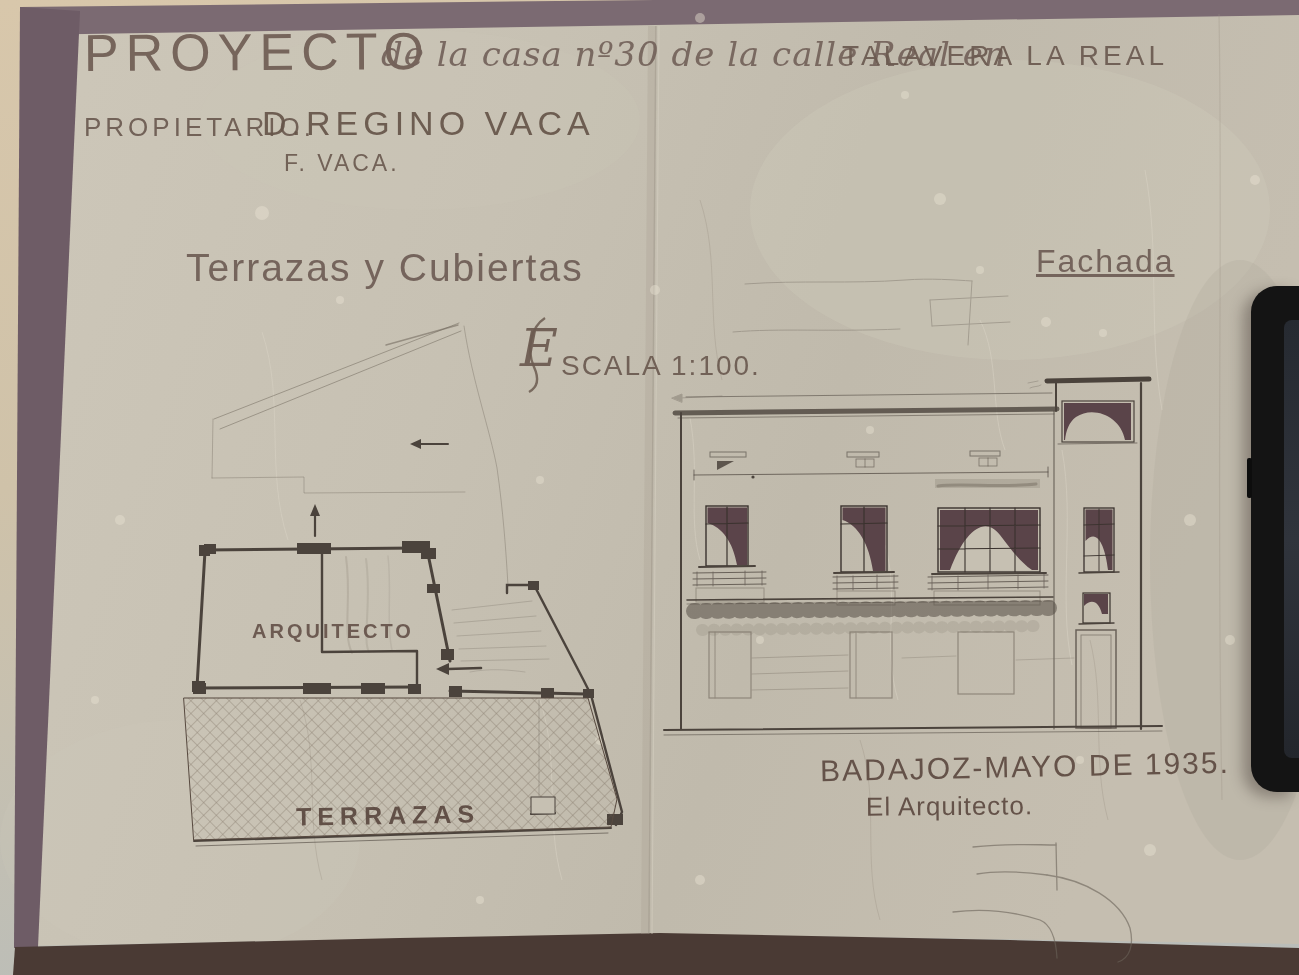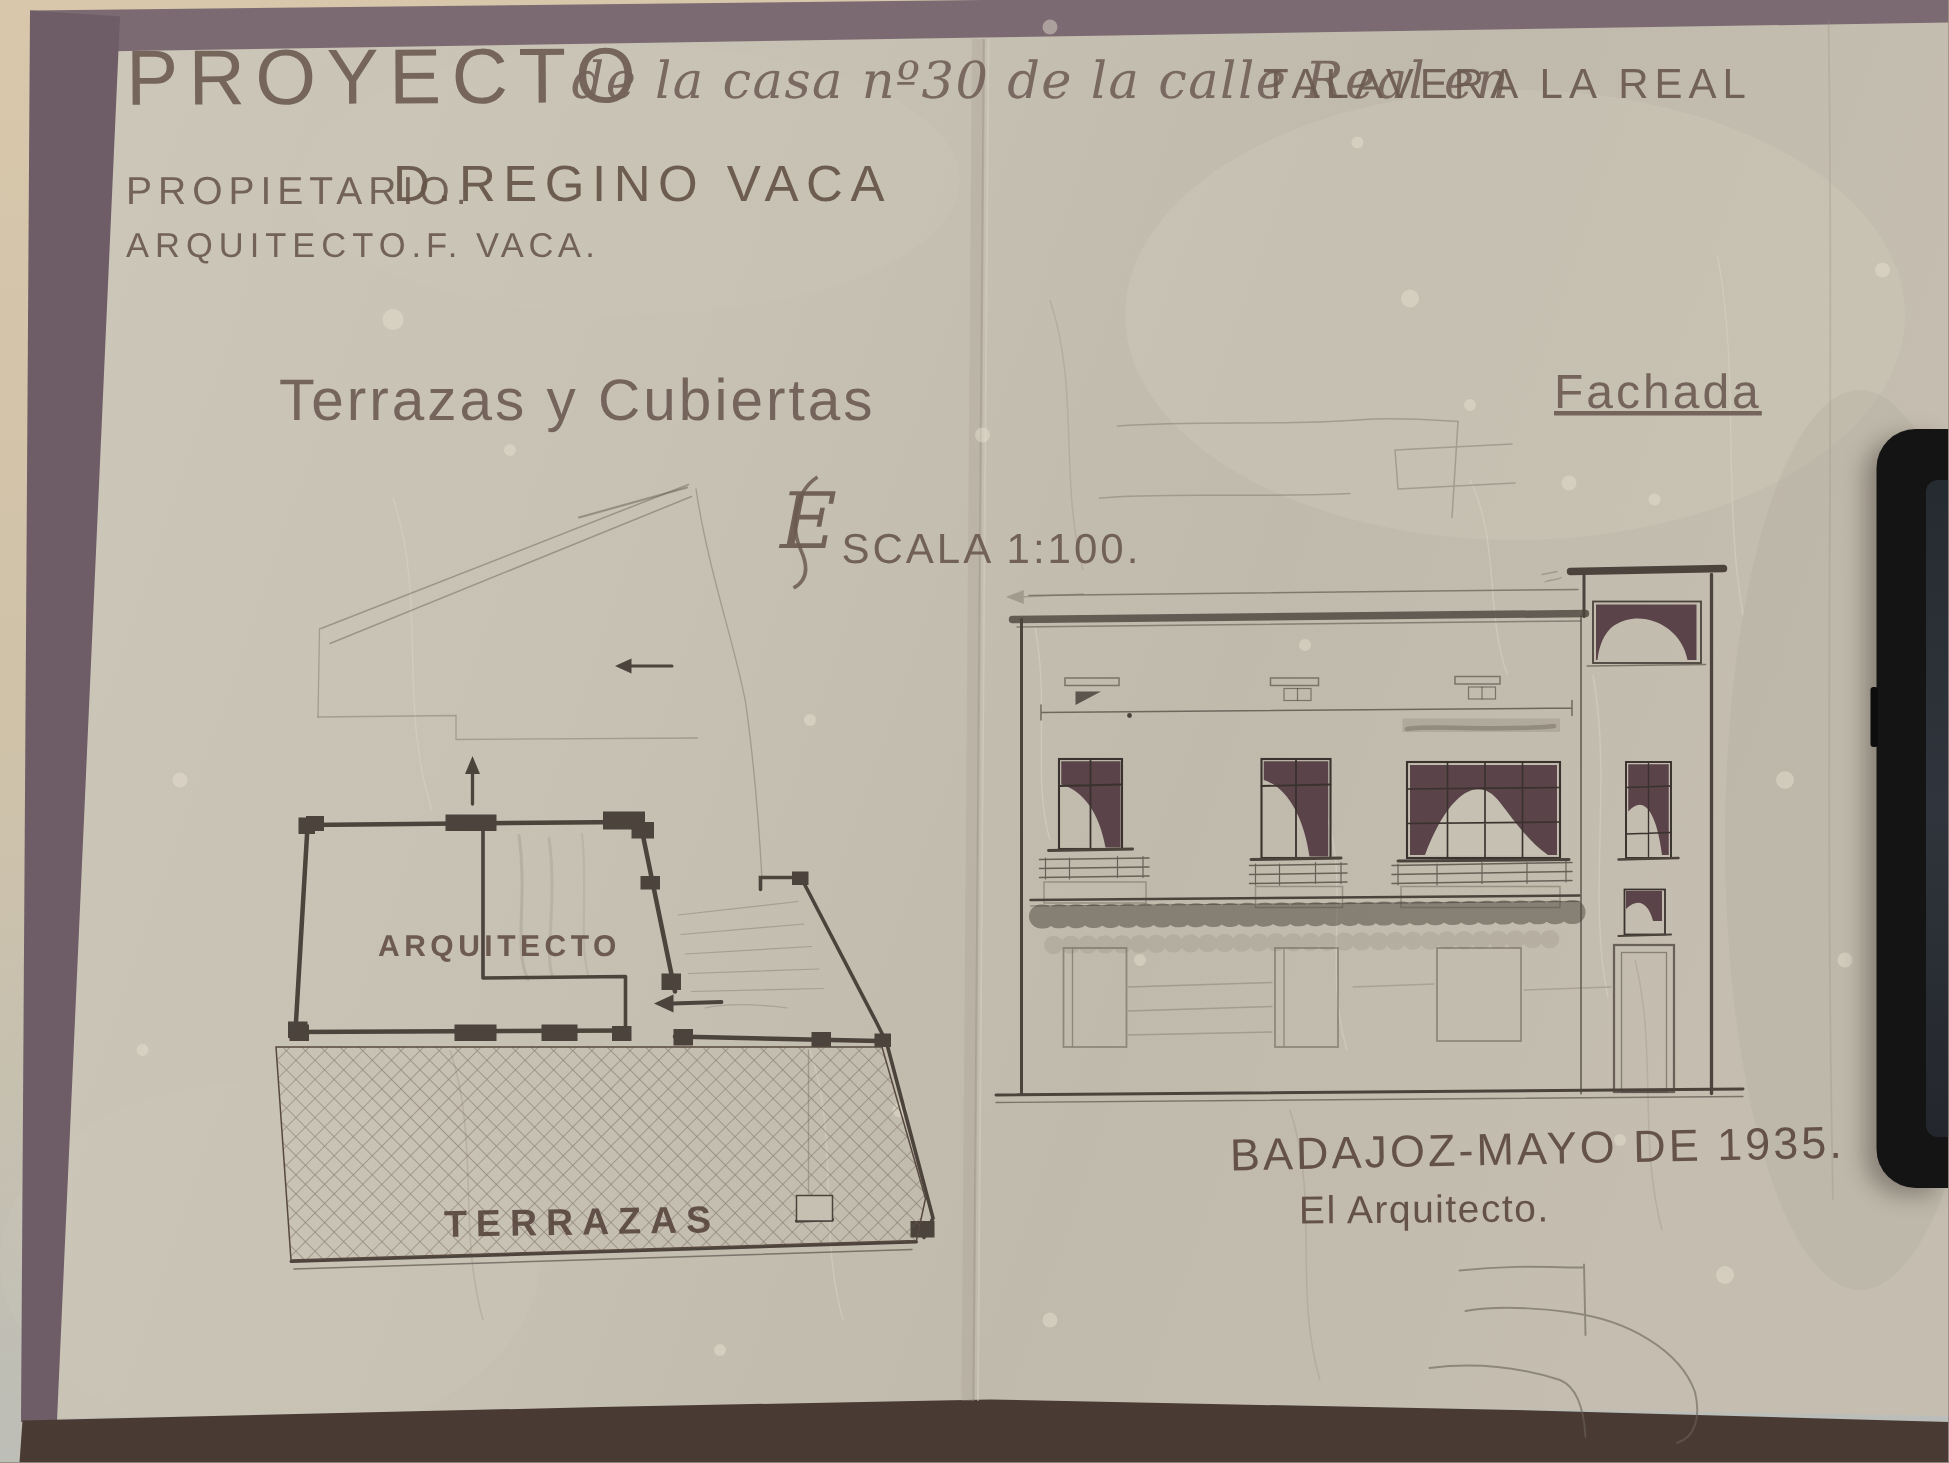--- a/index.html
+++ b/index.html
@@ -279,21 +279,20 @@
       <path d="M953,912 C985,908 1015,912 1040,920 C1052,925 1056,940 1057,958"></path>
     </g>
   </svg>
 
   <div class="txt" id="t-proyecto">PROYECTO</div>
   <div class="txt" id="t-script">de la casa nº30 de la calle Real en</div>
   <div class="txt" id="owner-label">PROPIETARIO.</div>
 
   <div class="txt" id="t-location">TALAVERA LA REAL</div>
   <div class="txt" id="owner-name">D.REGINO VACA</div>
-  <div class="txt" id="arch-label">ARQUITECTO.</div>
   <div class="txt" id="arch-name">F. VACA.</div>
 
   <div class="txt" id="plan-label">Terrazas y Cubiertas</div>
   <div class="txt" id="facade-label">Fachada</div>
 
   <div class="txt" id="scale">
     <span class="scale-e">E</span>
     <span class="scale-rest">SCALA 1:100.</span>
   </div>
 

